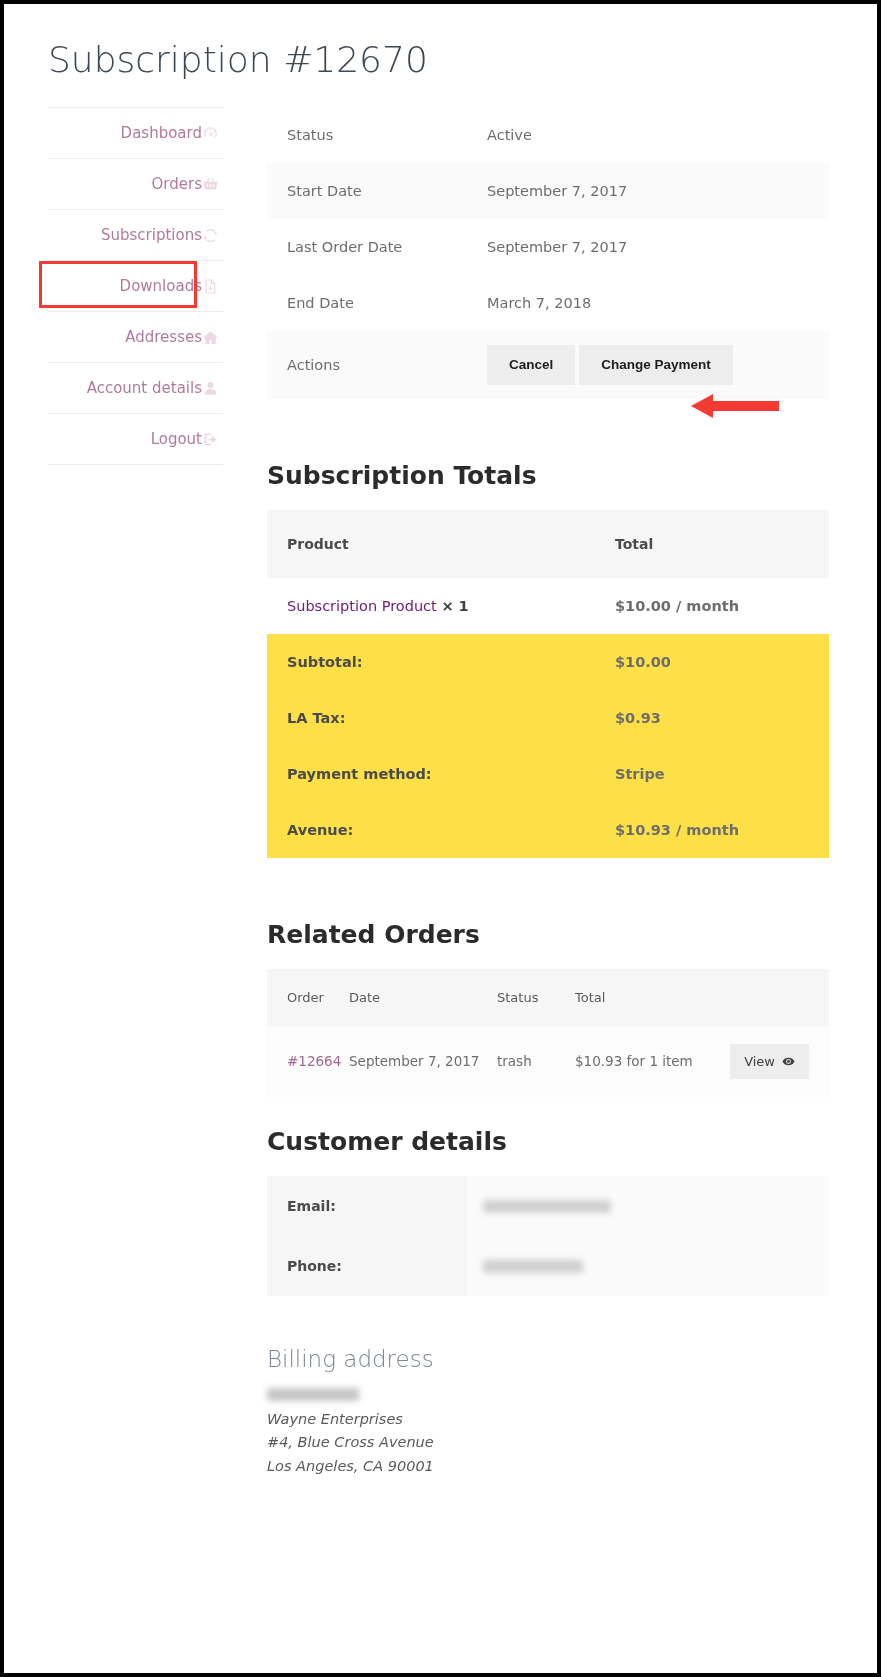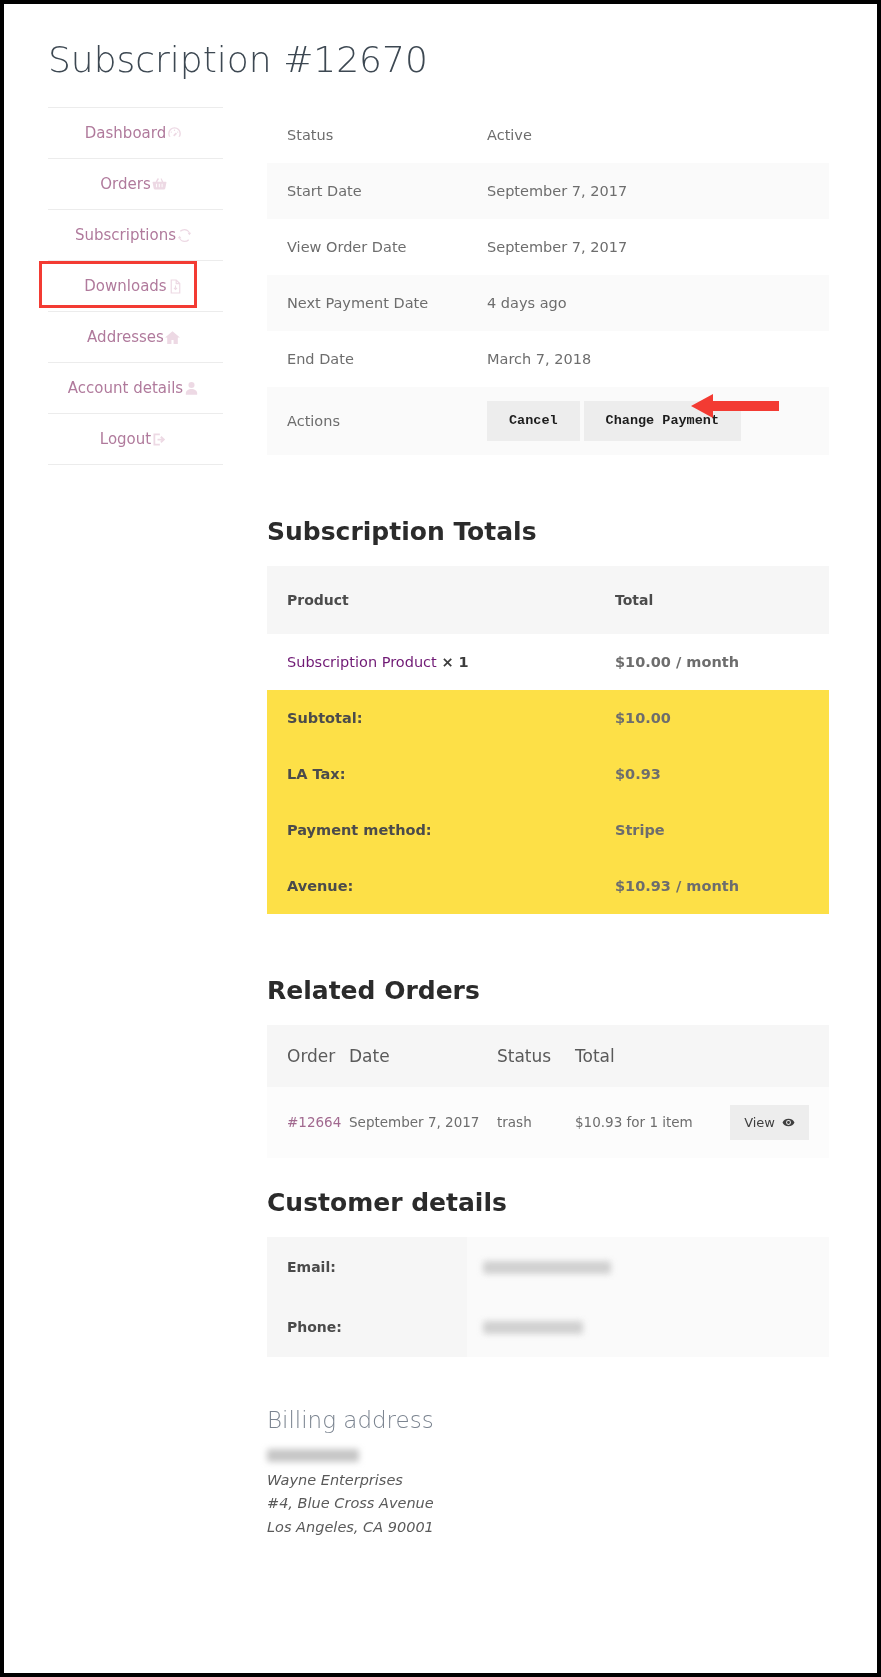--- a/index.html
+++ b/index.html
@@ -33,21 +33,21 @@
   .layout { display: flex; align-items: flex-start; }
   .sidebar { width: 175px; flex: 0 0 175px; margin-right: 44px; position: relative; }
   .content { flex: 1 1 auto; min-width: 0; }
 
   
   .nav { list-style: none; border-top: 1px solid #ececec; }
   .nav-item {
     position: relative;
     display: flex;
     align-items: center;
-    justify-content: center;
+    justify-content: flex-end;
     height: 51px;
     padding: 0 4px 0 1px;
     border-bottom: 1px solid #ececec;
     cursor: pointer;
   }
   .nav-item .nav-label {
     font-size: 15px;
     color: #b07a9c;
     font-family: "DejaVu Sans", sans-serif;
     font-weight: 400;
@@ -88,21 +88,21 @@
   .detail-table td.lbl { width: 204px; }
   .detail-table tr.actions-row td { padding-top: 14px; padding-bottom: 14px; }
 
   .btn {
     display: inline-flex;
     align-items: center;
     justify-content: center;
     background: #ededed;
     border: none;
     color: #1d1d1d;
-    font-family: Liberation Mono, monospace;
+    font-family: Liberation Sans, sans-serif;
     font-weight: 700;
     font-size: 13.5px;
     padding: 13px 22px;
     cursor: pointer;
     line-height: 1;
   }
   .btn + .btn { margin-left: 4px; }
 
   
   .arrow-annot {
@@ -154,21 +154,21 @@
   .totals td.bold { font-weight: 700; color: #4b4b4b; }
   .prod-link { color: #701a75; text-decoration: none; }
   .prod-qty { color: #3c3c3c; font-weight: 700; }
 
   
   .orders { width: 100%; border-collapse: collapse; }
   .orders th {
     text-align: left;
     background: #f6f6f6;
     font-family: "DejaVu Sans", sans-serif;
-    font-size: 17px;
+    font-size: 13px;
     font-weight: 400;
     color: #5a5a5a;
     padding: 21px 0 21px 0;
   }
   .orders th:first-child { padding-left: 20px; }
   .orders td {
     font-family: "DejaVu Sans", sans-serif;
     font-size: 13.5px;
     color: #6d6d6d;
     padding: 18px 0 18px 0;
@@ -331,26 +331,22 @@
           <tbody>
             <tr>
               <td class="lbl">Status</td>
               <td class="val">Active</td>
             </tr>
             <tr class="alt">
               <td class="lbl">Start Date</td>
               <td class="val">September 7, 2017</td>
             </tr>
             <tr>
-              <td class="lbl">View Order Date</td>
+              <td class="lbl">Last Order Date</td>
               <td class="val">September 7, 2017</td>
-            </tr>
-            <tr class="alt">
-              <td class="lbl">Next Payment Date</td>
-              <td class="val">4 days ago</td>
             </tr>
             <tr>
               <td class="lbl">End Date</td>
               <td class="val">March 7, 2018</td>
             </tr>
             <tr class="alt actions-row">
               <td class="lbl">Actions</td>
               <td class="val">
                 <button class="btn">Cancel</button><button class="btn">Change Payment</button>
               </td>

